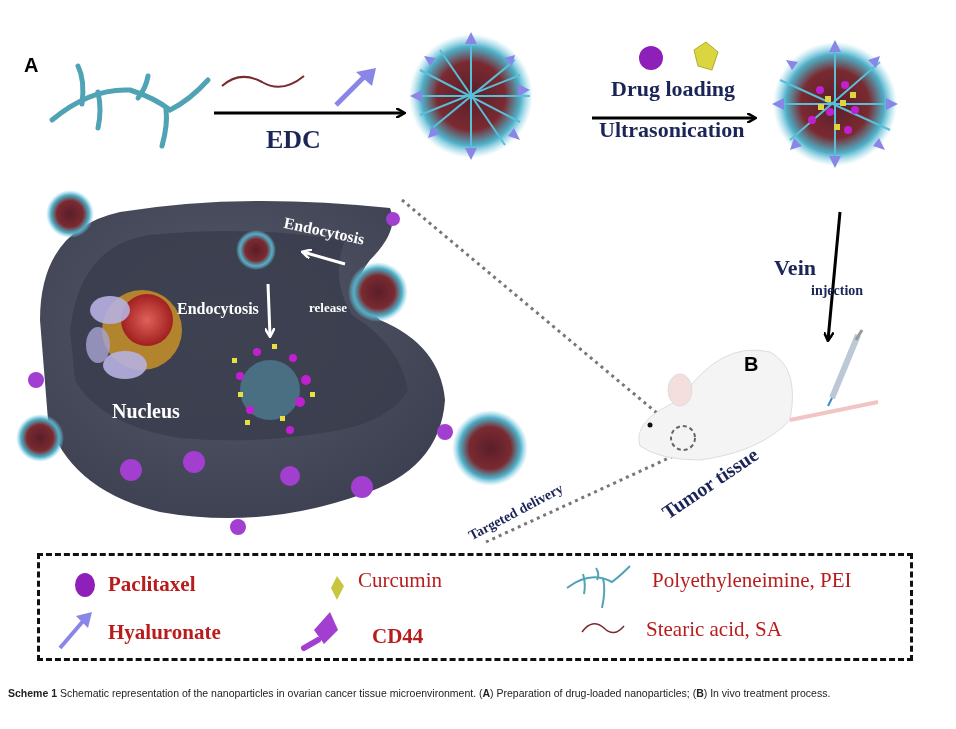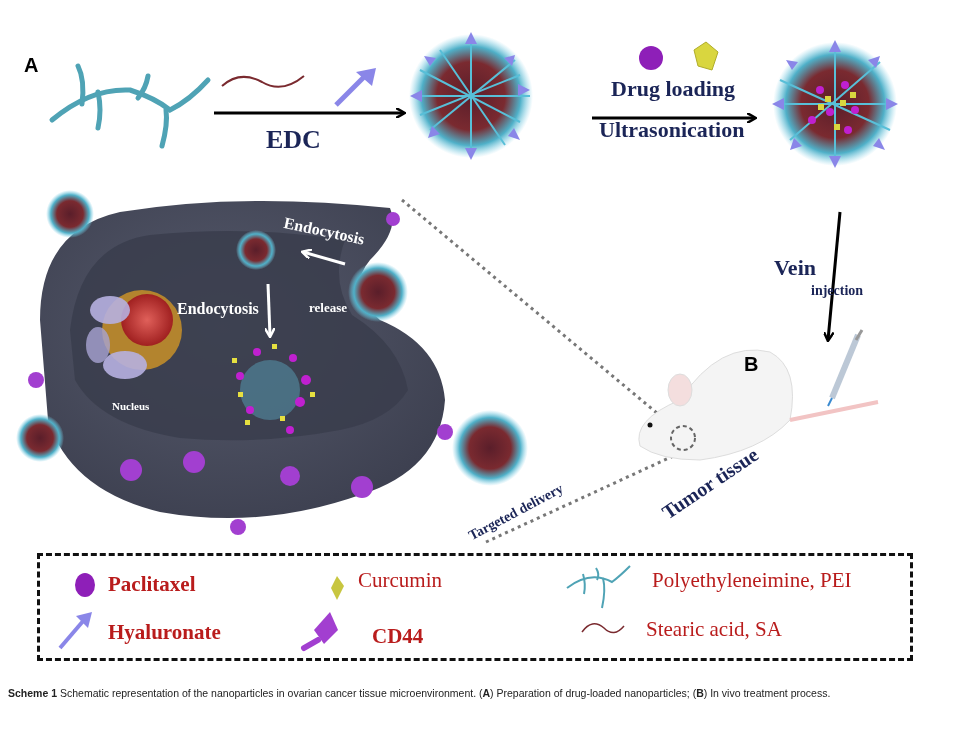--- a/index.html
+++ b/index.html
@@ -201,21 +201,21 @@
 
 <div class="abs navy" style="left:266px;top:125px;font-size:26px;">EDC</div>
 <div class="abs navy" style="left:611px;top:76px;font-size:22px;">Drug loading</div>
 <div class="abs navy" style="left:599px;top:117px;font-size:22px;">Ultrasonication</div>
 <div class="abs navy" style="left:774px;top:255px;font-size:22px;">Vein</div>
 <div class="abs navy" style="left:811px;top:255px;font-size:14px;margin-top:28px;">injection</div>
 
 <div class="abs white-lbl" style="left:286px;top:214px;font-size:16px;transform:rotate(12deg);transform-origin:left top;">Endocytosis</div>
 <div class="abs white-lbl" style="left:177px;top:300px;font-size:16px;">Endocytosis</div>
 <div class="abs white-lbl" style="left:281px;top:300px;font-size:13px;margin-left:28px;">release</div>
-<div class="abs white-lbl" style="left:112px;top:400px;font-size:11px;">Nucleus</div>
+<div class="abs white-lbl" style="left:112px;top:400px;font-size:20px;">Nucleus</div>
 
 <div class="abs navy" style="left:466px;top:530px;font-size:14px;transform:rotate(-28deg);transform-origin:left top;">Targeted delivery</div>
 <div class="abs navy" style="left:658px;top:505px;font-size:20px;transform:rotate(-34deg);transform-origin:left top;">Tumor tissue</div>
 
 <div class="legend-box"></div>
 
 <svg width="956" height="729" style="pointer-events:none;">
   <ellipse cx="85" cy="585" rx="10" ry="12" fill="#8e1fb8"></ellipse>
   <polygon points="337,576 344,586 337,600 331,588" fill="#c8c640"></polygon>
   <g fill="none" stroke="#4fa3b5" stroke-width="2">

